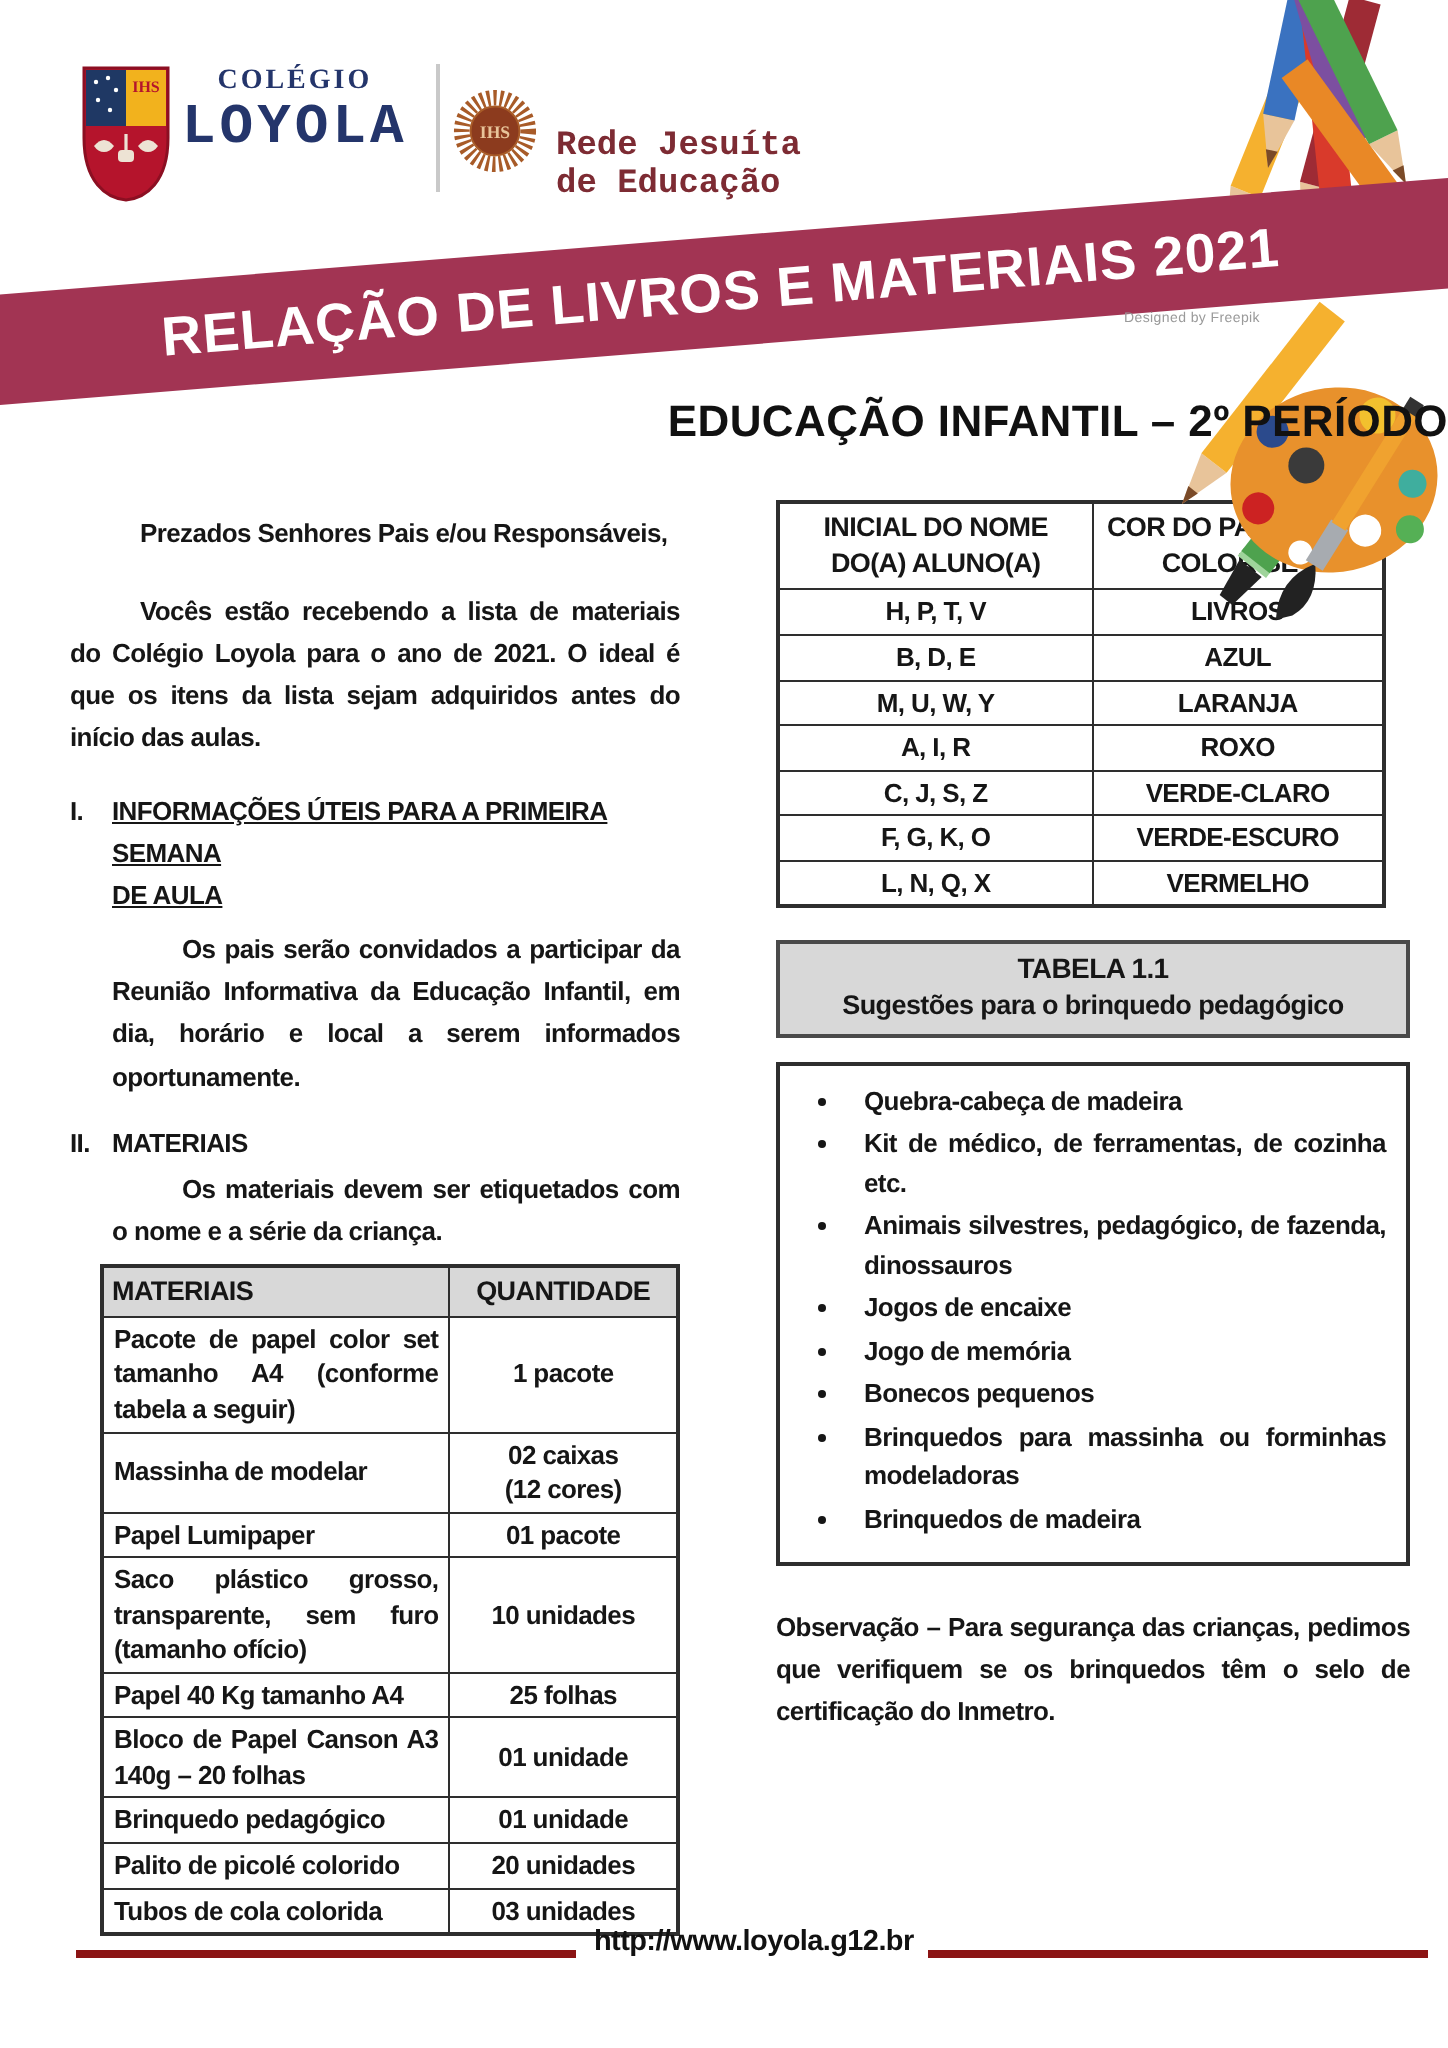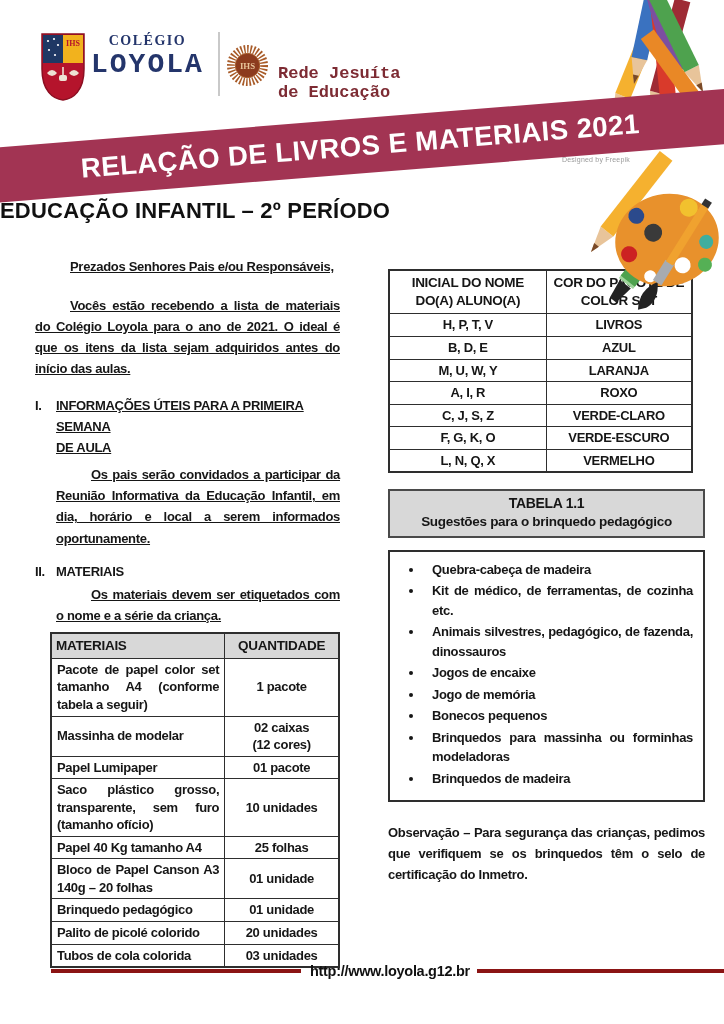--- a/index.html
+++ b/index.html
@@ -21,29 +21,29 @@
   .banner {
     position:absolute; left:-40px; top:118px; width:810px; height:55px;
     background:#A23453; transform:rotate(-4.6deg); z-index:3;
     display:flex; align-items:center;
   }
   .banner-title { color:#fff; font-size:27.5px; letter-spacing:.5px; padding-left:120px; white-space:nowrap; }
   .credit { position:absolute; left:562px; top:156px; z-index:4; font-size:7px; font-weight:400; color:#9a9a9a; letter-spacing:.2px; }
 
   .decor { position:absolute; right:0; top:0; z-index:2; }
 
-  .doc-title { position:absolute; left:0; top:198px; width:724px; text-align:left; z-index:4;
+  .doc-title { position:absolute; left:0; top:198px; width:724px; text-align:right; z-index:4;
     font-size:22px; letter-spacing:.2px; color:#111; }
 
   
   .content { position:relative; padding:250px 0 0 35px; display:flex; gap:48px; box-sizing:border-box; }
   .col-left  { width:305px; font-size:13px; letter-spacing:-0.3px; line-height:1.62; }
   .col-right { width:317px; font-size:13px; letter-spacing:-0.3px; line-height:1.62; }
 
-  .col-left p { margin:0; text-align:justify;text-decoration:underline; }
+  .col-left p { margin:0; text-align:justify; }
   .salutation { margin:6px 0 18px !important; text-indent:35px; text-align:left !important; }
   .intro-par  { text-indent:35px; margin-bottom:16px !important; }
 
   .section { position:relative; padding-left:21px; margin-bottom:12px; }
   .section .numeral { position:absolute; left:0; top:0; }
   .section .heading { display:block; margin-bottom:6px; }
   .heading-underline { text-decoration:underline; white-space:pre-line; }
   .section p { text-indent:35px; text-align:justify; margin:0; }
   .sec2 { margin-bottom:6px; }
   .sec2 .heading { margin-bottom:2px; }
@@ -60,34 +60,34 @@
 
   
   table { border-collapse:collapse; }
   .materials-table { margin-left:15px; width:290px; border:2.5px solid #2e2e2e; table-layout:fixed; }
   .materials-table th, .materials-table td { border:1.5px solid #2e2e2e; font-size:13px; padding:2px 5px; line-height:1.35; }
   .materials-table th { background:#D8D8D8; text-align:center; font-size:13.5px; padding:3px 4px; }
   .materials-table .c-mat { width:61%; text-align:justify; }
   .materials-table .c-qty { width:39%; text-align:center; white-space:pre-line; }
 
   
-  .color-table { margin-top:19px; margin-bottom:16px; width:305px; border:2.5px solid #2e2e2e; table-layout:fixed; }
+  .color-table { margin-top:0; margin-bottom:16px; width:305px; border:2.5px solid #2e2e2e; table-layout:fixed; }
   .color-table th, .color-table td { border:1.5px solid #2e2e2e; text-align:center; font-size:13px; line-height:1.35; padding:2px 4px; }
   .color-table th { font-size:13.5px; padding:3px 4px; background:#fff; }
   .color-table .c1 { width:52%; } .color-table .c2 { width:48%; }
 
   
   .suggestions-box { border:2px solid #2e2e2e; padding:8px 10px 10px 2px; margin-bottom:18px; }
   .suggestions-box ul { margin:0; padding-left:32px; }
   .suggestions-box li { text-align:justify; padding-left:8px; margin-bottom:2px; line-height:1.5; }
 
   .observacao { text-align:justify; margin-top:20px; }
 
   
-  .footer { position:absolute; left:51px; top:963px; width:662px; display:flex; align-items:center; z-index:5; }
+  .footer { position:absolute; left:38px; top:963px; width:662px; display:flex; align-items:flex-end; z-index:5; }
   .footer .rule { height:4px; background:#8B1414; flex:none; }
   .rule-left { width:250px; margin-right:9px; }
   .rule-right { width:250px; margin-left:7px; }
   .site-url, .site-url a { font-size:14.5px; letter-spacing:-0.3px; color:#111; text-decoration:none; white-space:nowrap; }
 </style>
 </head>
 <body>
 
 <div class="page">
 

